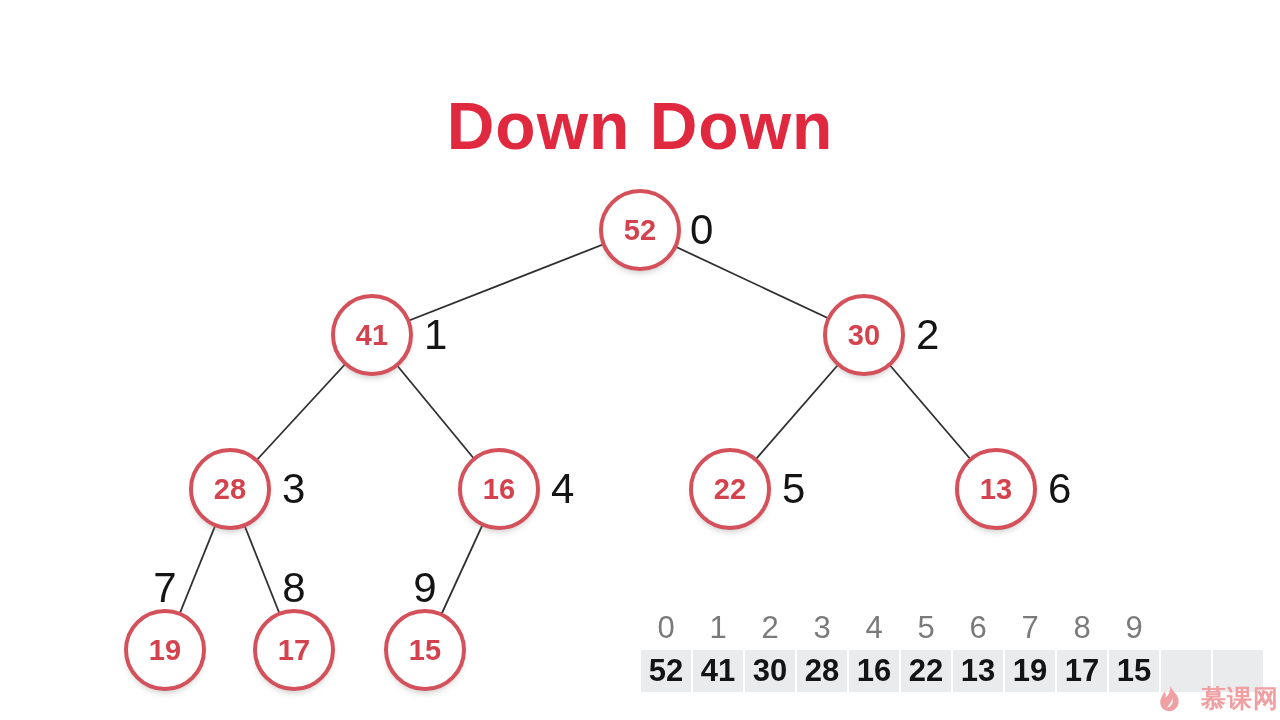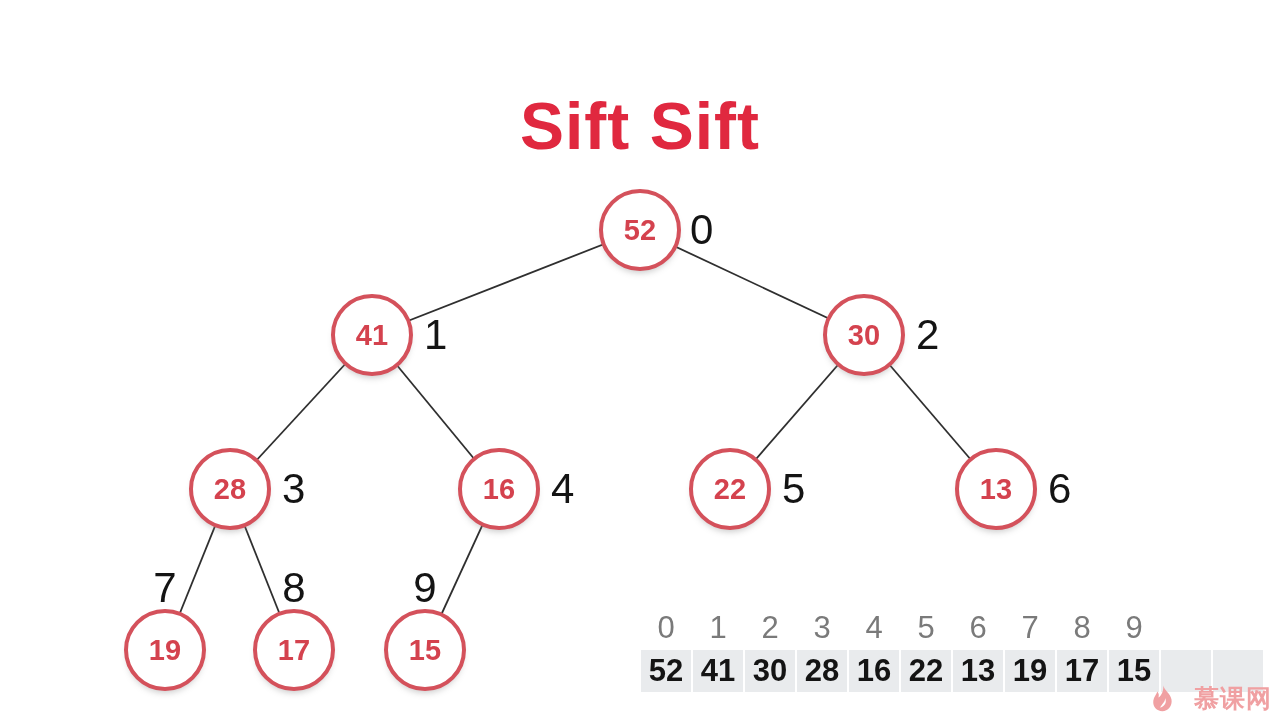--- a/index.html
+++ b/index.html
@@ -86,41 +86,41 @@
     height: 42px;
     background: #e9ebed;
     text-align: center;
     line-height: 42px;
     font-size: 31px;
     font-weight: bold;
     color: #141414;
   }
   .watermark {
     position: absolute;
-    right: 8px;
+    right: 1px;
     bottom: 5px;
     z-index: 3;
     display: flex;
     align-items: center;
     gap: 21px;
     text-align: right;
   }
   .watermark-text {
     font-size: 25px;
     font-weight: bold;
     color: #f0a0a2;
     letter-spacing: 1px;
   }
 </style>
 </head>
 <body>
 
 <div class="canvas">
 
-  <div class="title">Sift Sift</div>
+  <div class="title">Down Down</div>
 
   <svg class="edges" viewBox="0 0 1280 720" xmlns="http://www.w3.org/2000/svg">
     <g stroke="#2f2f2f" stroke-width="1.8">
       <line x1="640" y1="230" x2="372" y2="335"></line>
       <line x1="640" y1="230" x2="864" y2="335"></line>
       <line x1="372" y1="335" x2="230" y2="489"></line>
       <line x1="372" y1="335" x2="499" y2="489"></line>
       <line x1="864" y1="335" x2="730" y2="489"></line>
       <line x1="864" y1="335" x2="996" y2="489"></line>
       <line x1="230" y1="489" x2="165" y2="650"></line>

